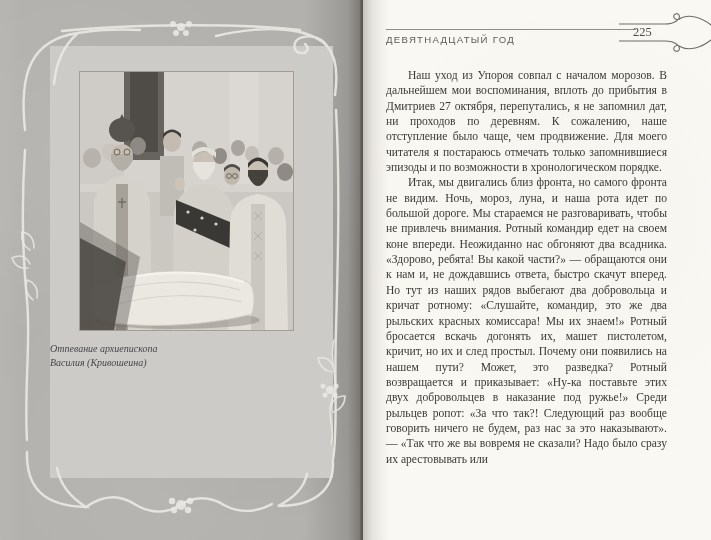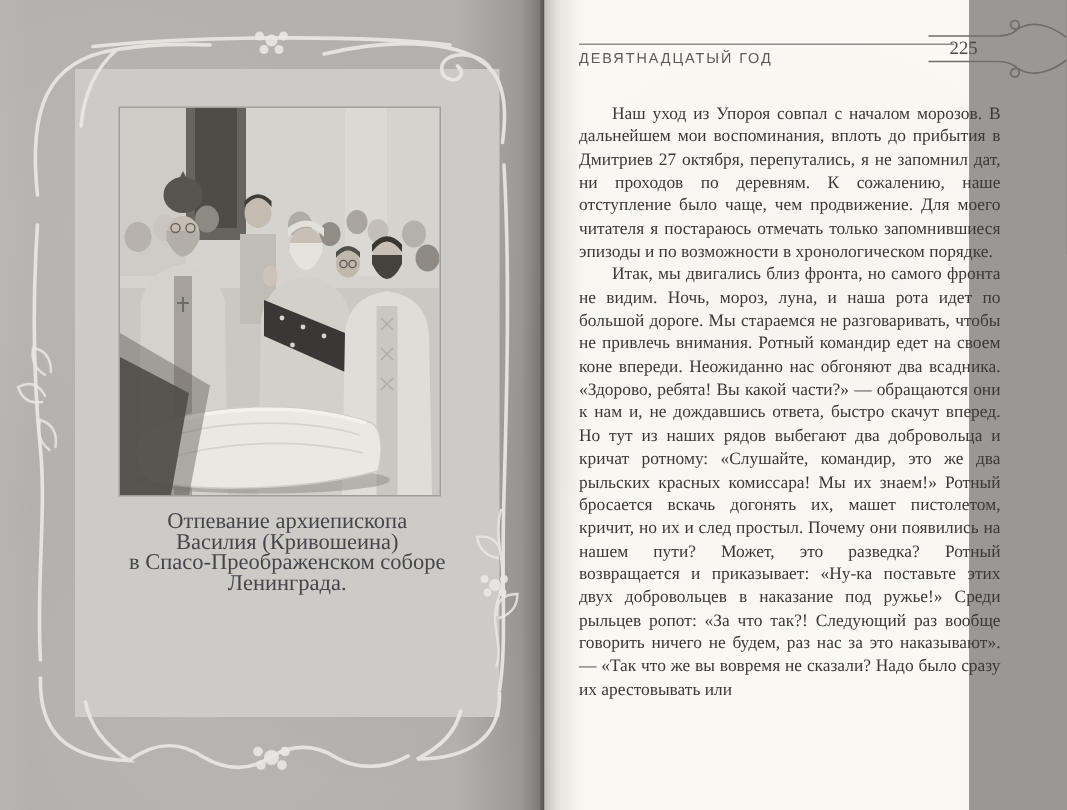--- a/index.html
+++ b/index.html
@@ -11,29 +11,29 @@
     background-color:#b3b1ad;
     background-image:
       linear-gradient(to right, rgba(255,255,255,.05) 0%, transparent 6%, transparent 84%, rgba(70,68,64,.22) 96%, rgba(45,43,40,.45) 100%),
       radial-gradient(circle at 22% 28%, rgba(255,255,255,.07), transparent 42%),
       radial-gradient(circle at 72% 62%, rgba(0,0,0,.06), transparent 46%),
       radial-gradient(circle at 42% 86%, rgba(255,255,255,.06), transparent 38%);}
   .frame{position:absolute;left:0;top:0;}
   .panel{position:absolute;left:50px;top:46px;width:283px;height:432px;}
   .photo{position:absolute;left:30px;top:26px;width:213px;height:258px;
          outline:1px solid #a29e97;background:#cfccc7;}
-  .caption{position:absolute;left:0;top:296px;width:283px;text-align:center;
-           font-size:15px;line-height:13.5px;color:#45454b;}
+  .caption{position:absolute;left:0;top:296px;width:283px;
+           font-style:italic;font-size:10px;line-height:13.5px;color:#45454b;}
 
   
   .spine{position:absolute;left:360px;top:0;width:3px;height:540px;
          background:linear-gradient(to right,#6d6a66,#54514d);}
 
   
-  .page-right{position:absolute;left:363px;top:0;width:283px;height:540px;
+  .page-right{position:absolute;left:363px;top:0;width:348px;height:540px;
     background-color:#faf8f3;
     background-image:
       linear-gradient(to right, rgba(110,106,99,.38) 0px, rgba(110,106,99,.14) 9px, rgba(110,106,99,0) 26px),
       radial-gradient(circle at 60% 40%, rgba(0,0,0,.015), transparent 60%);}
   .header-rule{position:absolute;left:23px;top:29px;width:250px;height:1px;background:#8f8e8a;}
   .running-title{position:absolute;left:23px;top:34px;
       font-family:"Liberation Sans","DejaVu Sans",sans-serif;
       font-size:9.6px;letter-spacing:1.3px;color:#5b5a58;}
   .pn-block{position:absolute;left:256px;top:11px;width:100px;}
   .pn-block svg{display:block;}
@@ -160,21 +160,20 @@
         </g>
         <g>
           <path d="M0,150 L60,185 L46,258 L0,258 Z" fill="#615e58" opacity="0.45"></path>
           <path d="M0,166 L46,190 L34,258 L0,258 Z" fill="#514e49" opacity="0.92"></path>
         </g>
       </svg>
 
       <div class="caption">
         <div>Отпевание архиепископа</div>
         <div>Василия (Кривошеина)</div>
-        <div>в Спасо-Преображенском соборе Ленинграда.</div>
       </div>
     </div>
   </div>
 
   <div class="spine"></div>
 
   <div class="page-right">
 
     <div class="header-rule"></div>
     <div class="running-title">ДЕВЯТНАДЦАТЫЙ ГОД</div>

